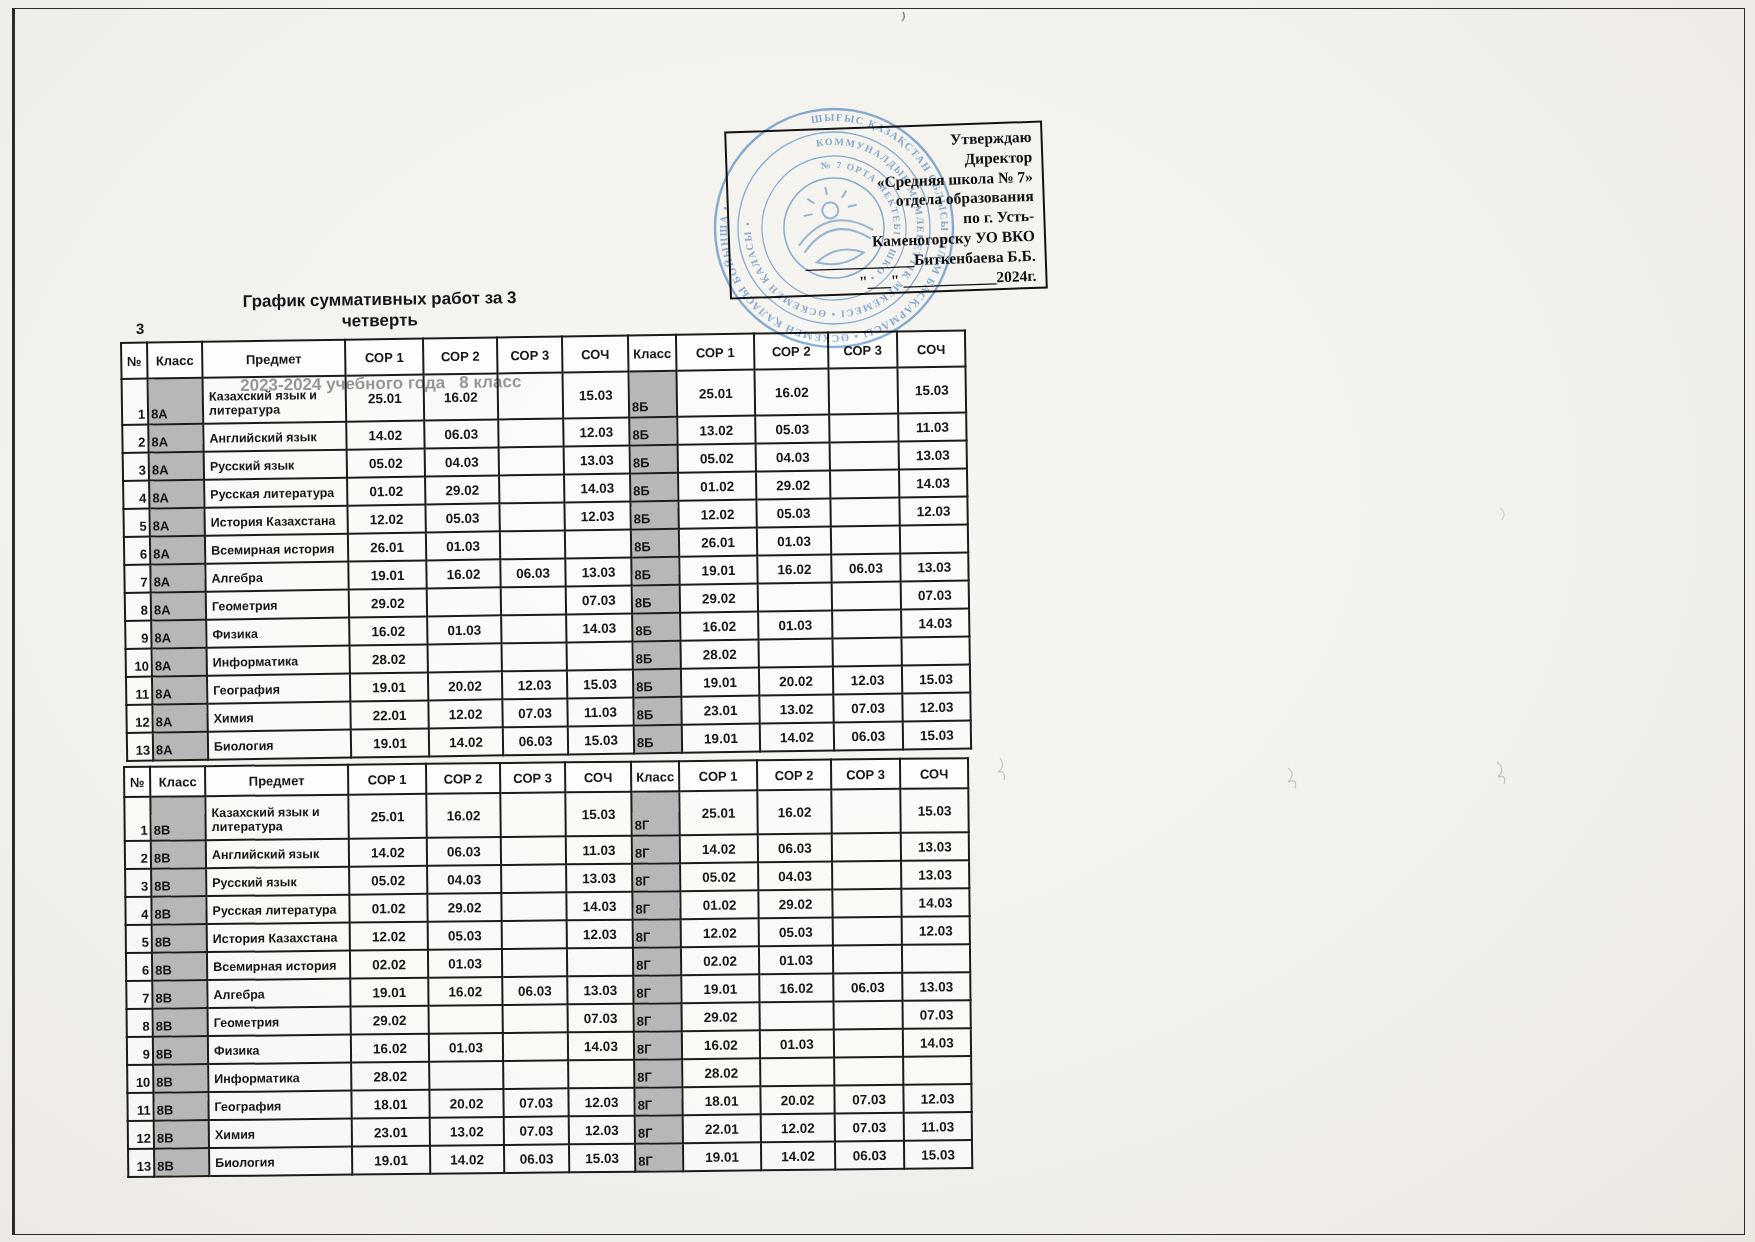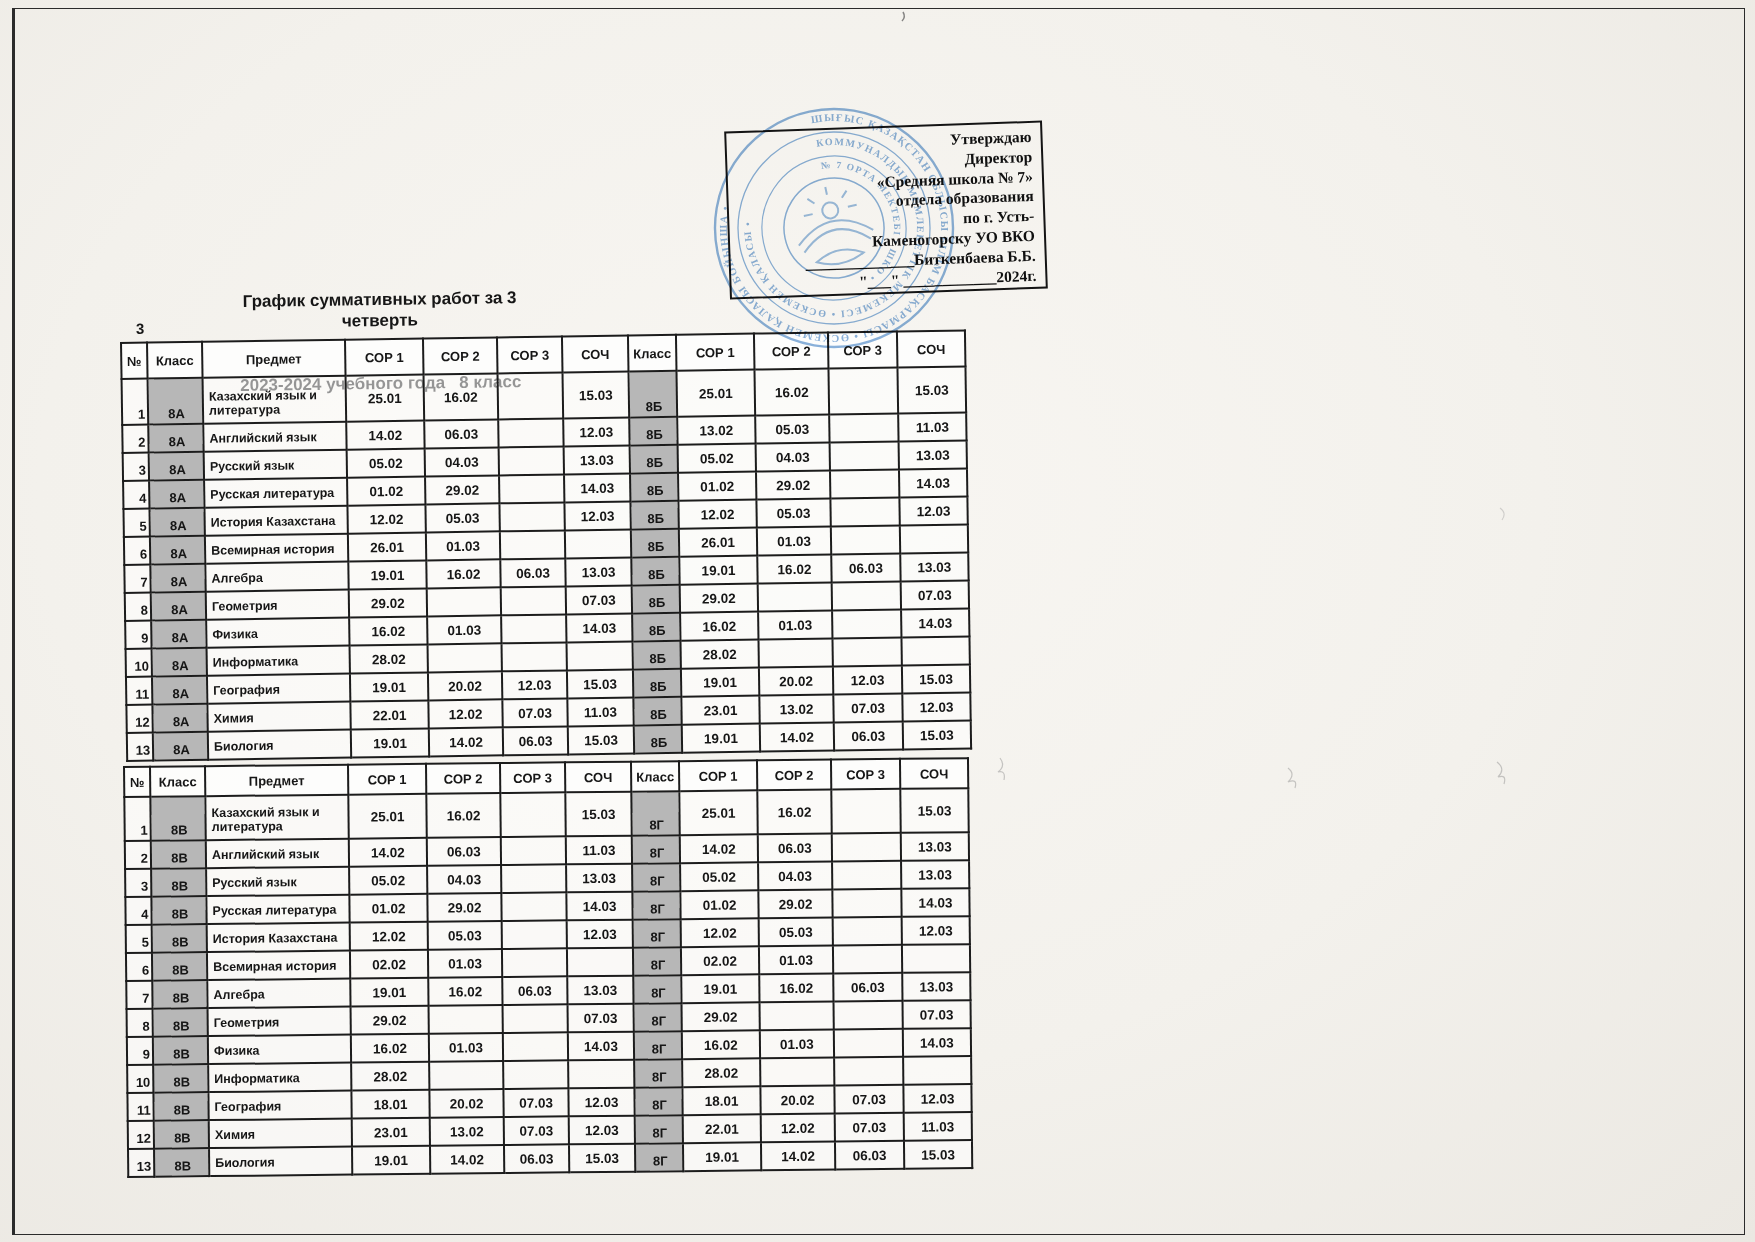--- a/index.html
+++ b/index.html
@@ -43,21 +43,21 @@
     border:2.5px solid #121212;
     background:rgba(255,255,255,0.55);
   }
   th, td { border:2px solid #1c1c1c; overflow:hidden; }
   th {
     font-size:13px; font-weight:bold; text-align:center; vertical-align:middle;
     background:rgba(255,255,255,0.6);
   }
   td.c-num  { font-size:13px; font-weight:bold; text-align:right; vertical-align:bottom; padding:0 2px 2px 0; }
   td.c-class{ font-size:13px; font-weight:bold; text-align:left;  vertical-align:bottom; padding:0 0 2px 2px; }
-  td.gray   { background:#b7b7b7;text-align:center; }
+  td.gray   { background:#b7b7b7; }
   td.c-subject { font-size:12.5px; font-weight:bold; text-align:left; vertical-align:bottom; padding:0 2px 4px 5px; line-height:1.18; }
   td.c-date { font-size:13.5px; font-weight:bold; text-align:center; vertical-align:middle; }
   .artifacts { position:absolute; inset:0; pointer-events:none; z-index:2; }
 </style>
 </head>
 <body>
 
 <div class="frame"></div>
 
 <svg class="artifacts" width="1755" height="1242">

